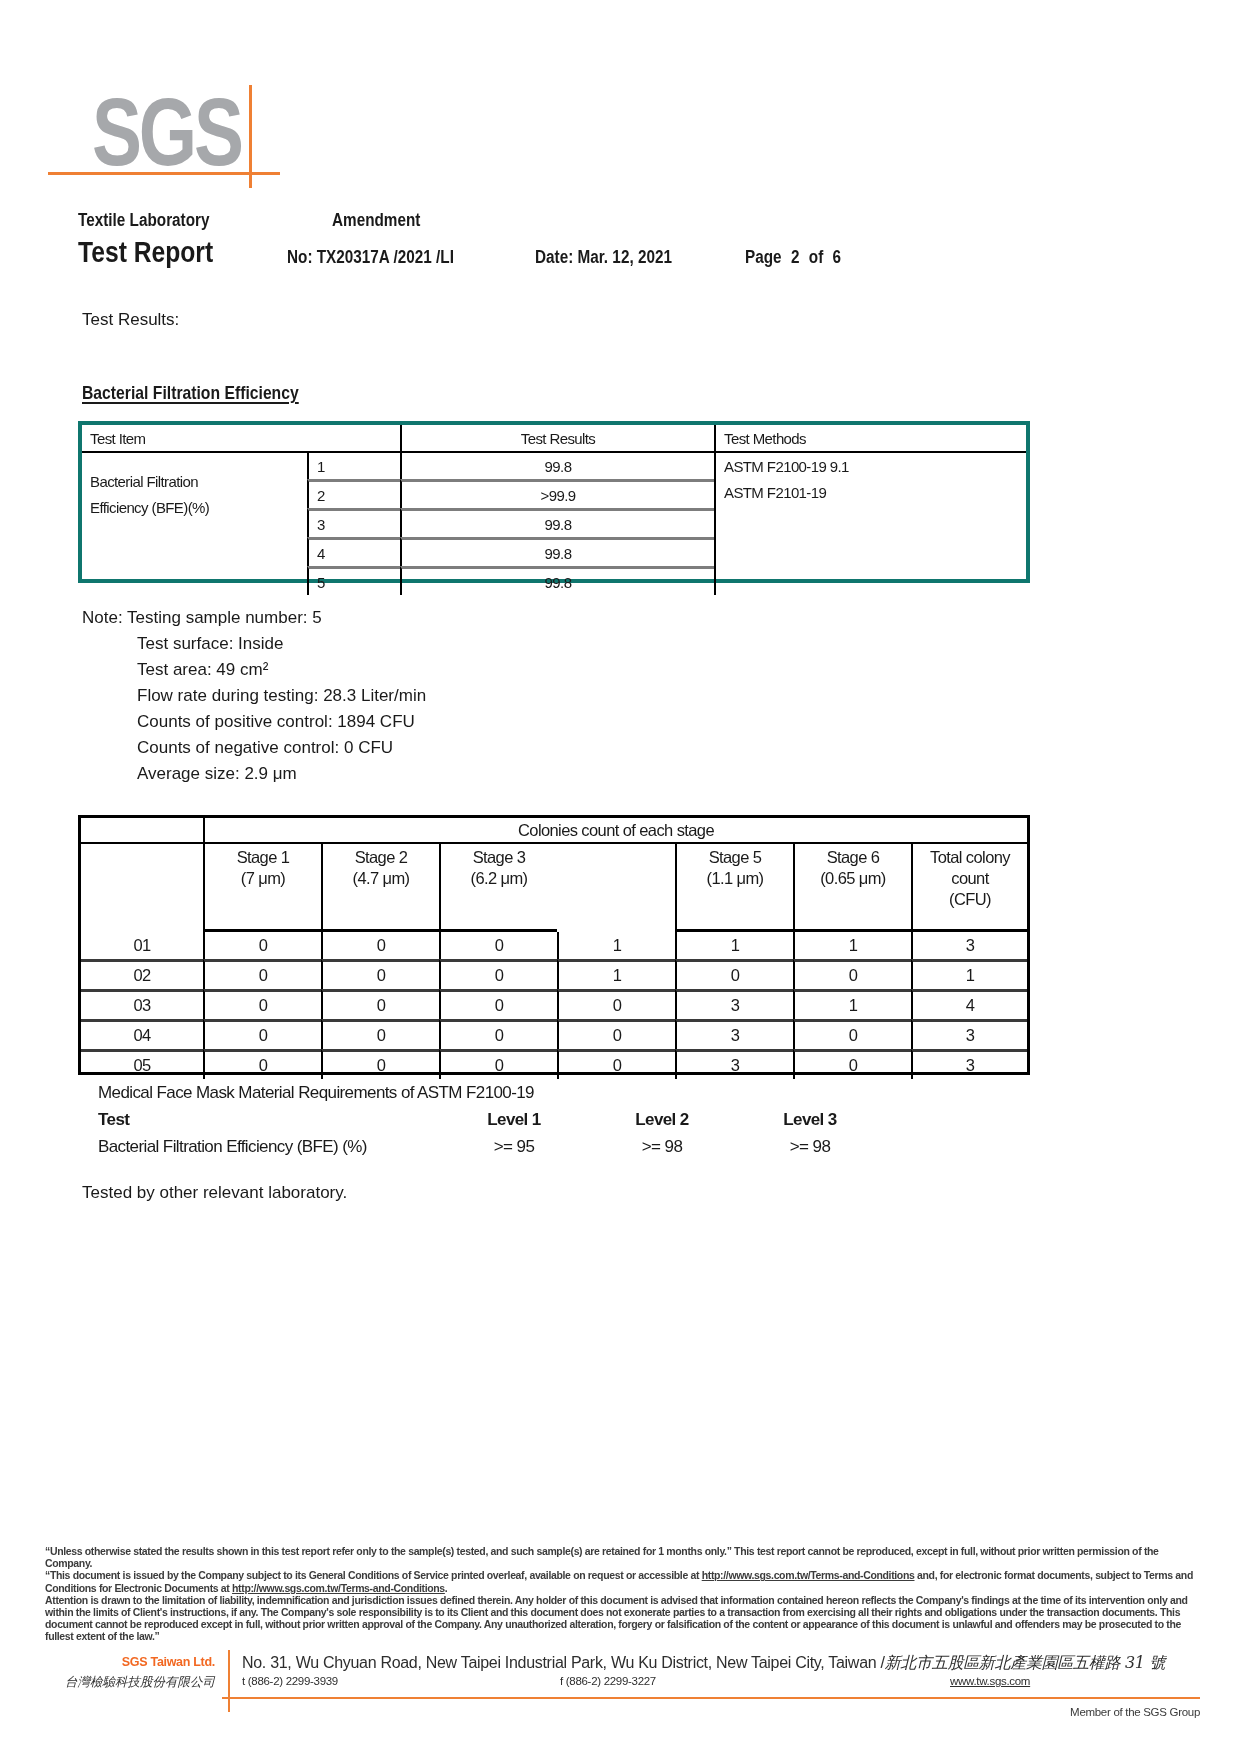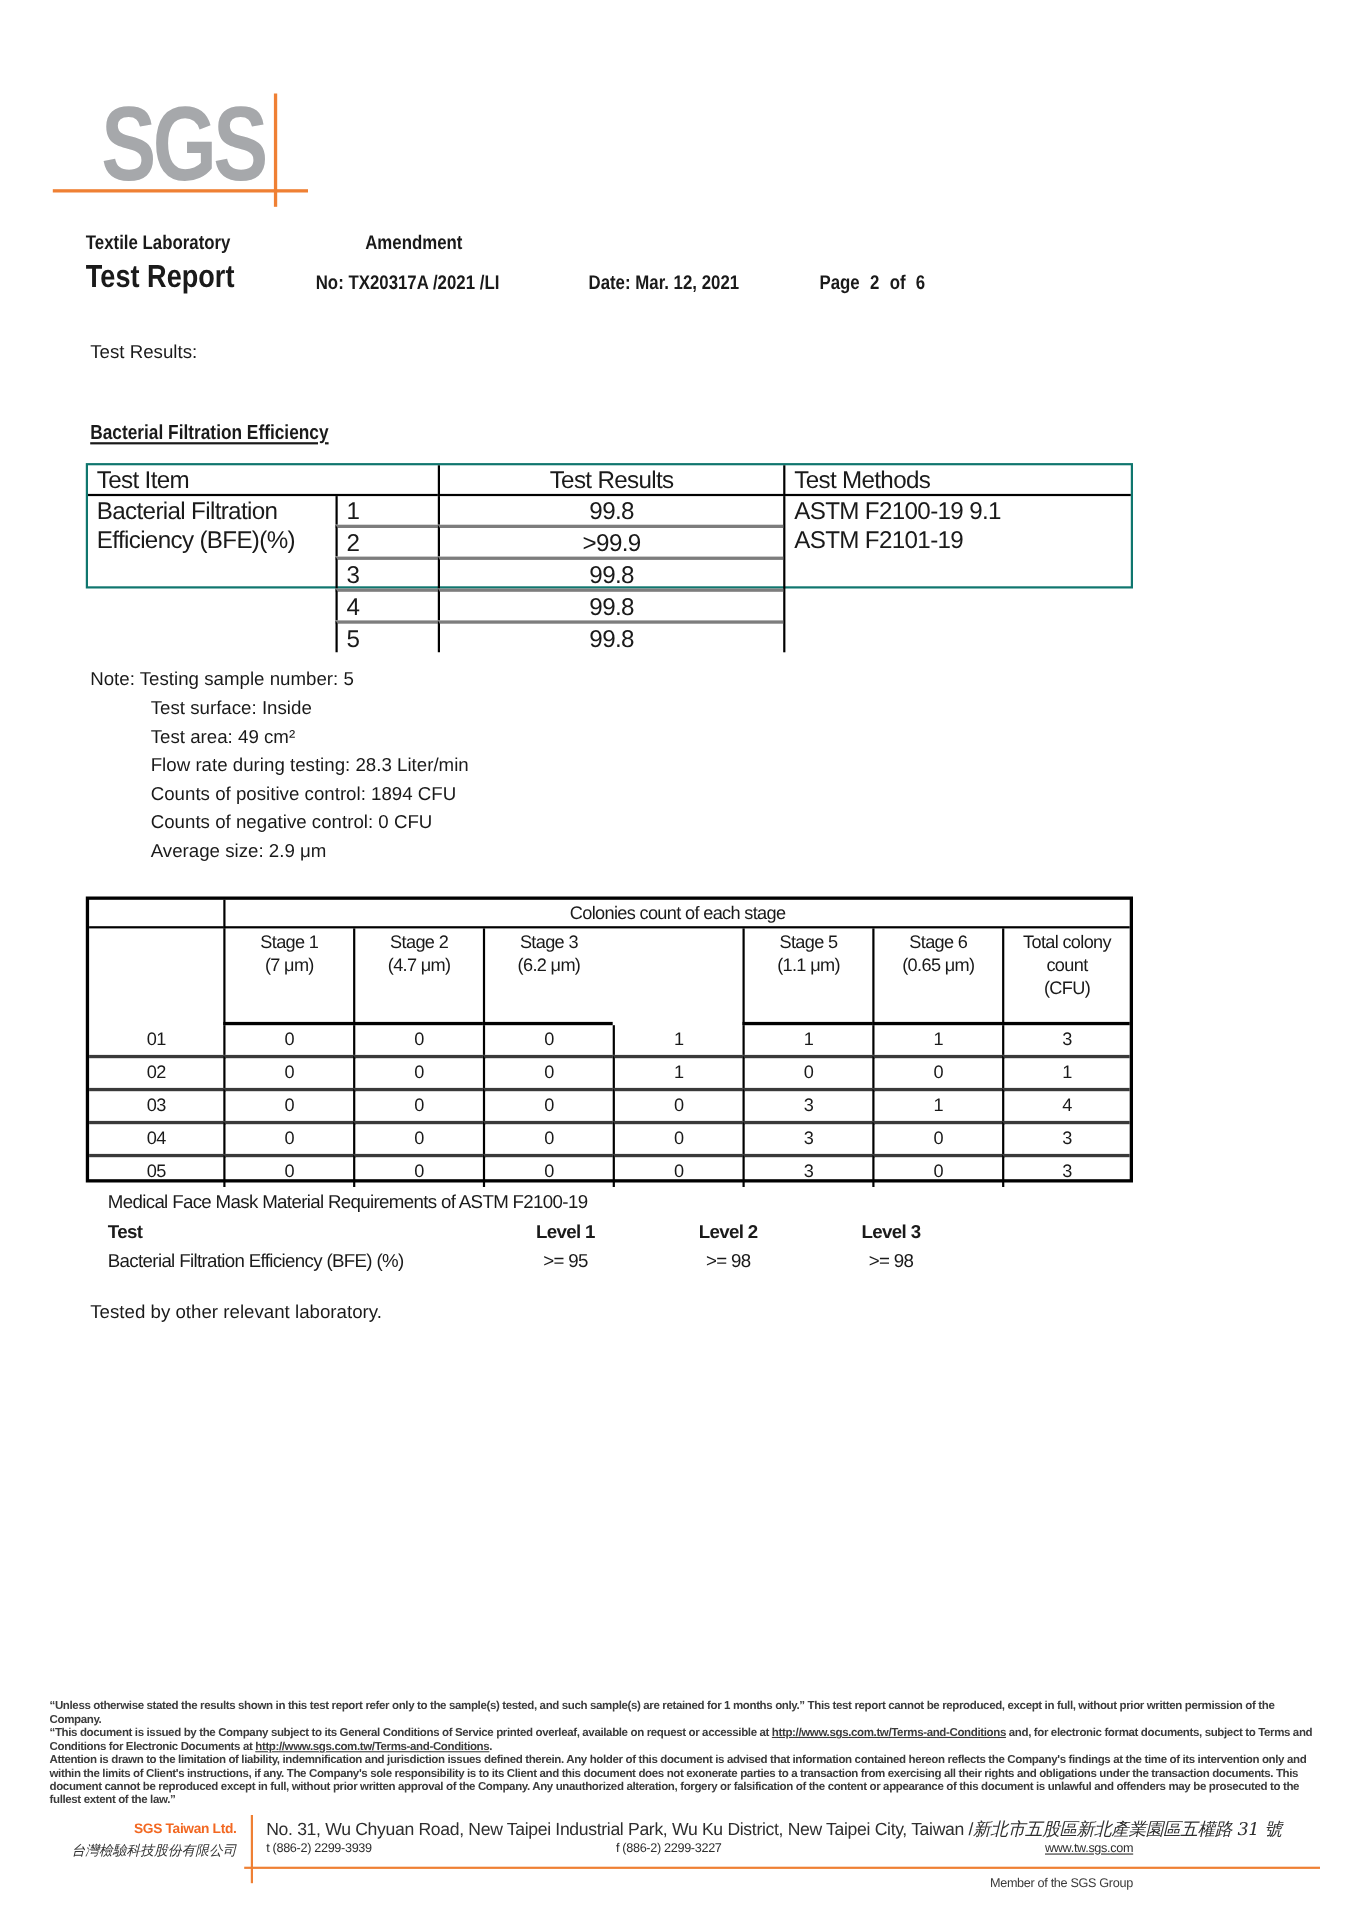--- a/index.html
+++ b/index.html
@@ -23,28 +23,28 @@
   .h-title{left:78px;top:236px;font-size:29px;font-weight:bold;}
   .h-no{left:287px;top:247px;font-size:18px;font-weight:bold;}
   .h-date{left:535px;top:247px;font-size:18px;font-weight:bold;}
   .h-page{left:745px;top:247px;font-size:18px;font-weight:bold;word-spacing:6px;}
 
   .test-results{left:82px;top:310px;font-size:17px;}
   .bfe-heading{left:82px;top:382px;font-size:18.5px;font-weight:bold;
     text-decoration:underline;text-decoration-thickness:1.5px;text-underline-offset:3px;}
 
   
-  .t1{left:78px;top:421px;width:952px;height:114px;border:2px solid #0f766e;box-sizing:border-box;
+  .t1{left:78px;top:421px;width:952px;height:162px;border:4px solid #0f766e;box-sizing:border-box;
     display:grid;grid-template-columns:225px 93px 314px 1fr;grid-template-rows:repeat(6,1fr);
-    font-size:22px;}
+    font-size:15px;}
   .t1c{box-sizing:border-box;line-height:25px;padding-top:1px;}
   .t1-hitem{grid-column:1/3;grid-row:1;border-bottom:2px solid #000;padding-left:8px;}
   .t1-hres{grid-column:3;grid-row:1;border-left:2px solid #000;border-bottom:2px solid #000;text-align:center;}
   .t1-hmeth{grid-column:4;grid-row:1;border-left:2px solid #000;border-bottom:2px solid #000;padding-left:8px;}
-  .t1-item{grid-column:1;grid-row:2/7;padding:1px 8px;line-height:26px;}
+  .t1-item{grid-column:1;grid-row:2/7;padding:16px 8px;line-height:26px;}
   .t1-meth{grid-column:4;grid-row:2/7;border-left:2px solid #000;padding:1px 8px;line-height:26px;}
   .t1-num{border-left:2px solid #000;padding-left:8px;}
   .t1-val{border-left:2px solid #000;text-align:center;}
   .t1 .sep{border-top:3px solid #7d7d7d;}
 
   
   .note-line{left:137px;font-size:17px;white-space:nowrap;}
   .note-first{left:82px;}
 
   
@@ -79,21 +79,21 @@
     color:#f26822;letter-spacing:-0.3px;}
   .f-co-zh{left:45px;top:1674px;width:170px;text-align:right;font-size:12.5px;color:#333;
     font-family:"DejaVu Serif",serif;font-style:italic;}
   .f-vline{left:228px;top:1650px;width:2px;height:62px;background:#ef8034;}
   .f-addr{left:242px;top:1653px;font-size:16px;color:#2e2e2e;letter-spacing:-0.3px;white-space:nowrap;}
   .f-zh{font-family:"DejaVu Serif",serif;font-style:italic;}
   .f-tel{left:242px;top:1675px;font-size:11.5px;color:#2e2e2e;letter-spacing:-0.3px;}
   .f-fax{left:560px;top:1675px;font-size:11.5px;color:#2e2e2e;letter-spacing:-0.3px;}
   .f-web{left:950px;top:1675px;font-size:11.5px;color:#2e2e2e;text-decoration:underline;letter-spacing:-0.3px;}
   .f-hline{left:222px;top:1697px;width:978px;height:2px;background:#ef8034;}
-  .f-member{left:900px;top:1706px;width:300px;text-align:left;font-size:11.5px;color:#3a3a3a;letter-spacing:-0.3px;}
+  .f-member{left:900px;top:1706px;width:300px;text-align:right;font-size:11.5px;color:#3a3a3a;letter-spacing:-0.3px;}
 </style>
 </head>
 <body>
 
 <div class="page">
 
   <div>
     <div class="abs logo-text">SGS</div>
     <div class="abs logo-hline"></div>
     <div class="abs logo-vline"></div>

